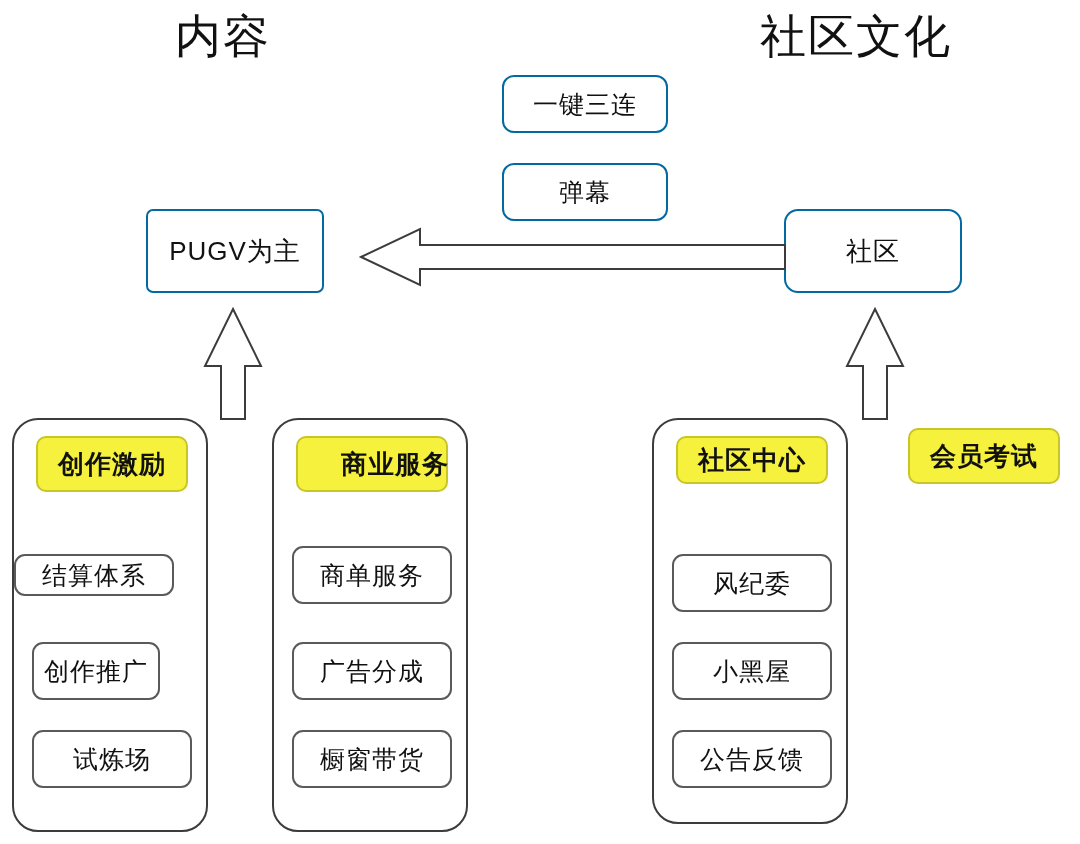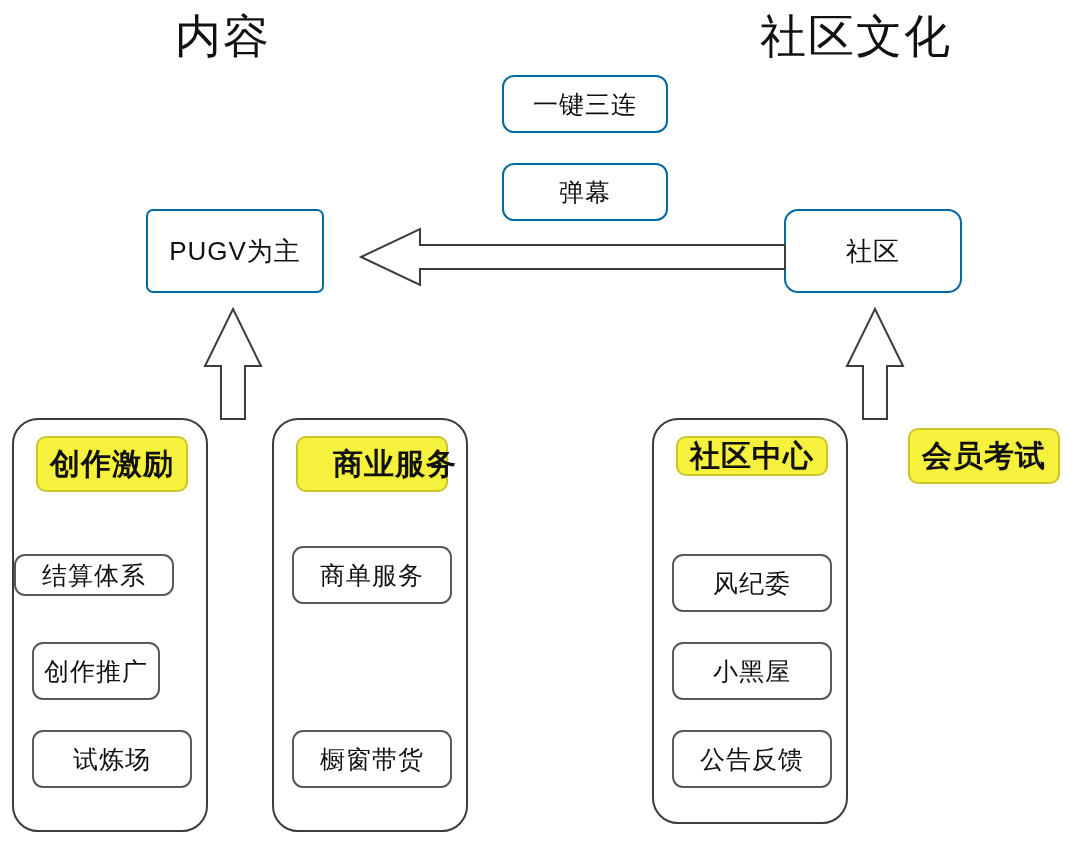--- a/index.html
+++ b/index.html
@@ -51,21 +51,21 @@
     font-size: 26px;
     border-radius: 14px;
   }
 
   
   .node.yellow {
     background: #F5F13C;
     border: 2px solid #c9c427;
     border-radius: 10px;
     font-weight: 700;
-    font-size: 30px;
+    font-size: 26px;
   }
 
   
   .group {
     position: absolute;
     box-sizing: border-box;
     border: 2px solid #3c3c3c;
     border-radius: 26px;
     background: #ffffff;
   }
@@ -147,26 +147,27 @@
     <div class="item" style="left:18px; top:222px; width:128px; height:58px;">创作推广</div>
 
     <div class="item" style="left:18px; top:310px; width:160px; height:58px;">试炼场</div>
   </div>
 
   <div class="group" style="left:272px; top:418px; width:196px; height:414px;">
     <div class="node yellow" style="left:22px; top:16px; width:152px; height:56px;padding-left:46px;">商业服务</div>
 
     <div class="item" style="left:18px; top:126px; width:160px; height:58px;">商单服务</div>
 
+    <div class="item" style="left:18px; top:222px; width:160px; height:58px;">广告分成</div>
 
     <div class="item" style="left:18px; top:310px; width:160px; height:58px;">橱窗带货</div>
   </div>
 
   <div class="group" style="left:652px; top:418px; width:196px; height:406px;">
-    <div class="node yellow" style="left:22px; top:16px; width:152px; height:40px;">社区中心</div>
+    <div class="node yellow" style="left:22px; top:16px; width:152px; height:48px;">社区中心</div>
 
     <div class="item" style="left:18px; top:134px; width:160px; height:58px;">风纪委</div>
 
     <div class="item" style="left:18px; top:222px; width:160px; height:58px;">小黑屋</div>
 
     <div class="item" style="left:18px; top:310px; width:160px; height:58px;">公告反馈</div>
   </div>
 
 </div>
 

